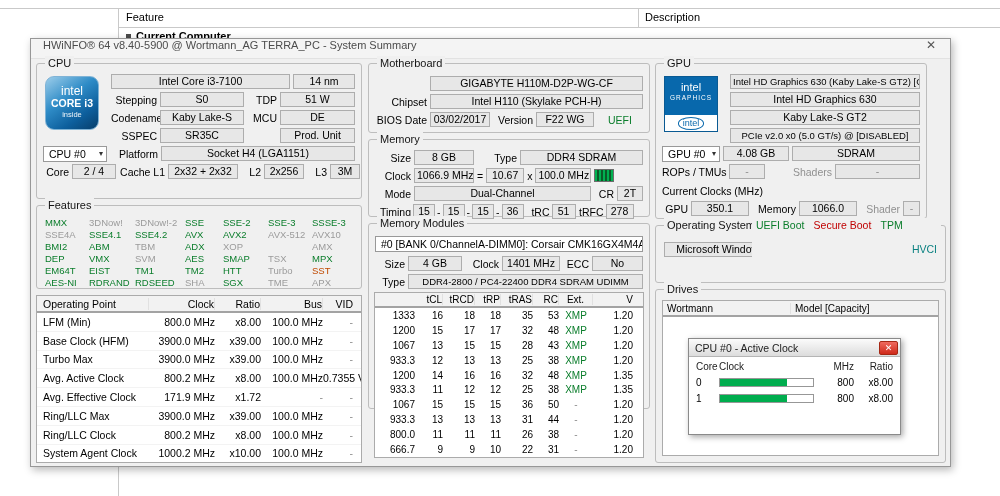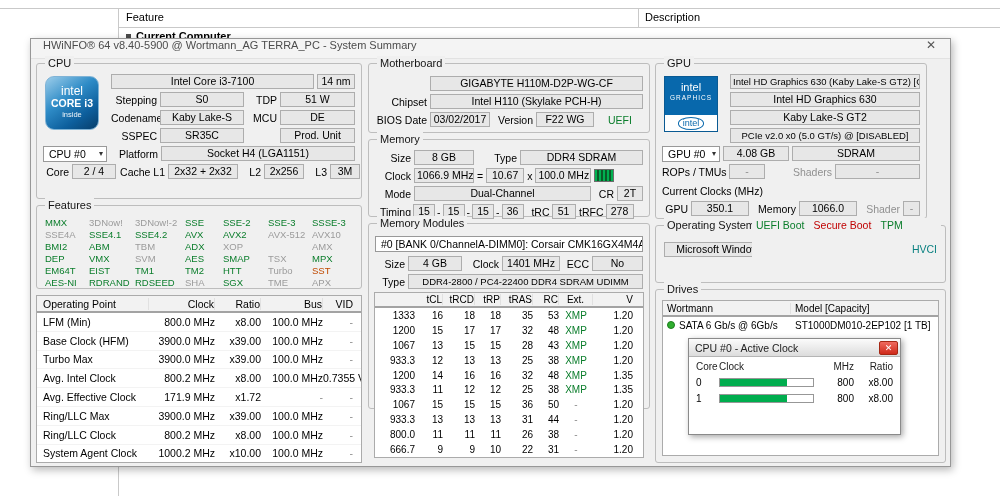--- a/index.html
+++ b/index.html
@@ -44,21 +44,21 @@
   .sel { background:#fff; border:1px solid #999; height:16px; font-size:10.5px; display:flex;
          align-items:center; padding:0 3px 0 5px; white-space:nowrap; overflow:hidden; }
   .sel .arrow { margin-left:auto; font-size:8px; color:#333; padding-left:3px; }
   .sel .arrow::before { content:"▾"; }
   .green { color:#0a7d2b; } .teal { color:#0a8080;margin-top:24px; } .red { color:#c00000; } .dim { color:#909090; }
   .dim .fld, .fld.dim { color:#909090; }
 
   .w20{width:20px}.w22{width:22px}.w24{width:24px}.w26{width:26px}.w28{width:28px}.w30{width:30px}
   .w34{width:34px}.w36{width:36px}.w38{width:38px}.w40{width:40px}.w44{width:44px}.w46{width:46px}
   .w48{width:48px}.w52{width:52px}.w54{width:54px}.w56{width:56px}.w58{width:58px}.w60{width:60px}
-  .w62{width:38px}.w64{width:64px}.w66{width:66px}.w70{width:70px}.w84{width:84px}
+  .w62{width:62px}.w64{width:64px}.w66{width:66px}.w70{width:70px}.w84{width:84px}
   .ml56{margin-left:55px}
 
   
   #cpu-box { left:5px; top:4px; width:326px; height:136px; }
   .cpu-logo { position:absolute; left:8px; top:12px; width:54px; height:54px; border-radius:9px;
               background:linear-gradient(145deg,#9ccdea 0%,#2f8cc7 40%,#0d5f9d 72%,#063e6b 100%);
               border:1px solid #7fb3d6; color:#fff; text-align:center; padding-top:8px; }
   .logo-brand { font-size:12px; line-height:12px; }
   .logo-core { font-size:10.5px; font-weight:bold; line-height:13px; }
   .logo-inside { font-size:7.5px; line-height:9px; opacity:.92; }
@@ -297,21 +297,21 @@
           <span class="tcell dim">-</span>
         </div>
         <div class="trow">
           <span class="tcell">Turbo Max</span>
           <span class="tcell">3900.0 MHz</span>
           <span class="tcell">x39.00</span>
           <span class="tcell">100.0 MHz</span>
           <span class="tcell dim">-</span>
         </div>
         <div class="trow">
-          <span class="tcell">Avg. Intel Clock</span>
+          <span class="tcell">Avg. Active Clock</span>
           <span class="tcell">800.2 MHz</span>
           <span class="tcell">x8.00</span>
           <span class="tcell">100.0 MHz</span>
           <span class="tcell">0.7355 V</span>
         </div>
         <div class="trow">
           <span class="tcell">Avg. Effective Clock</span>
           <span class="tcell">171.9 MHz</span>
           <span class="tcell">x1.72</span>
           <span class="tcell dim">-</span>
@@ -593,27 +593,20 @@
         <span class="fld flex">Microsoft Windows 11 (x64) Build 26200.7623 (25H2)</span>
       </div>
     </div>
 
     <div class="gbox" id="drives-box">
       <span class="glabel">Drives</span>
       <div class="listbox drives-list" id="drives-list">
         <div class="trow thead">
           <span class="tcell">Wortmann</span>
           <span class="tcell">Model [Capacity]</span>
-        </div>
-        <div class="trow">
-          <span class="tcell">
-            <span class="drive-dot"></span>
-            <span>SATA 6 Gb/s @ 6Gb/s</span>
-          </span>
-          <span class="tcell">ST1000DM010-2EP102 [1 TB]</span>
         </div>
       </div>
     </div>
 
     <div class="popup">
       <div class="popup-title">
         <span>CPU #0 - Active Clock</span>
         <span class="popup-close"></span>
       </div>
       <div class="popup-body">

